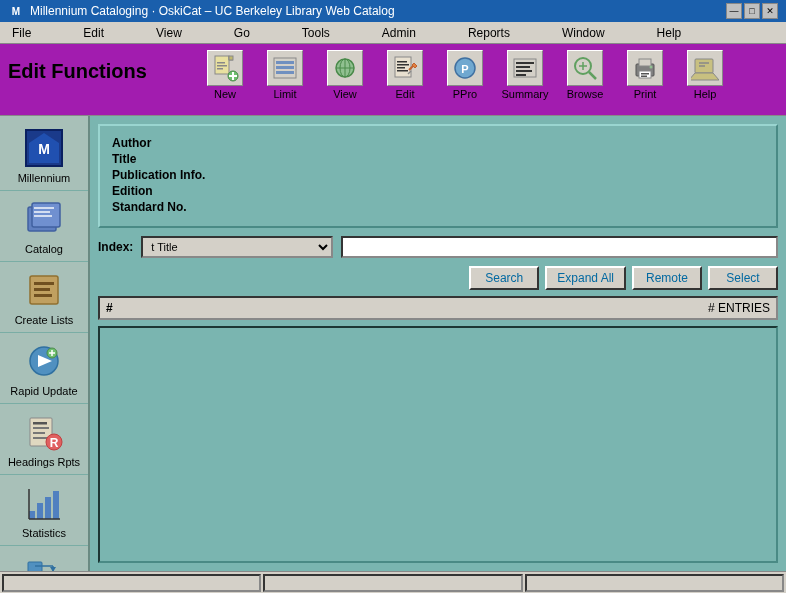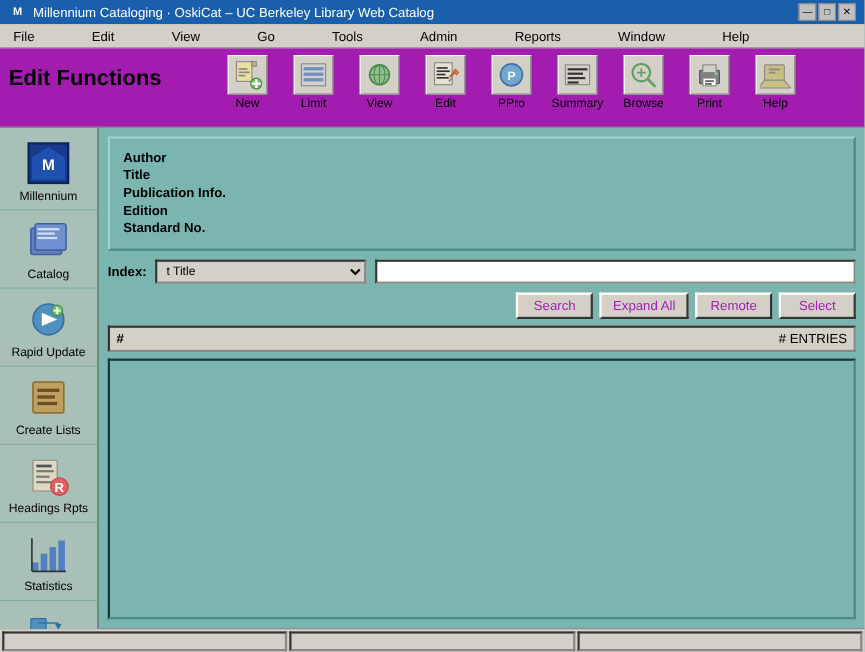--- a/index.html
+++ b/index.html
@@ -186,21 +186,21 @@
     .action-btn {
       height: 24px;
       min-width: 70px;
       background: #d4d0c8;
       border: 2px outset #fff;
       border-bottom-color: #888;
       border-right-color: #888;
       font-size: 12px;
       cursor: pointer;
       padding: 0 10px;
-      color: #a21caf;
+      color: #0369a1;
     }
 
     
     .results-header {
       display: flex;
       align-items: center;
       background: #d4d0c8;
       border: 2px inset #888;
       height: 24px;
       padding: 0 6px;
@@ -422,40 +422,40 @@
             <rect x="10" y="12" width="16" height="2" fill="white" opacity="0.7"></rect>
             <rect x="10" y="16" width="18" height="2" fill="white" opacity="0.7"></rect>
           </svg>
         </div>
         <span class="sidebar-label">Catalog</span>
       </div>
 
       <div class="sidebar-item">
         <div class="sidebar-icon">
           <svg width="40" height="40" viewBox="0 0 40 40">
+            <rect x="6" y="6" width="28" height="28" rx="2" fill="#c0a060" stroke="#907030" stroke-width="1.5"></rect>
+            <rect x="10" y="12" width="20" height="3" fill="#705020"></rect>
+            <rect x="10" y="18" width="16" height="3" fill="#705020"></rect>
+            <rect x="10" y="24" width="18" height="3" fill="#705020"></rect>
+          </svg>
+        </div>
+        <span class="sidebar-label">Create Lists</span>
+      </div>
+
+      <div class="sidebar-item">
+        <div class="sidebar-icon">
+          <svg width="40" height="40" viewBox="0 0 40 40">
             <circle cx="20" cy="20" r="14" fill="#5090c0" stroke="#3070a0" stroke-width="1.5"></circle>
             <polygon points="14,14 28,20 14,26" fill="white"></polygon>
             <circle cx="28" cy="12" r="5" fill="#70c070" stroke="#4a8a4a" stroke-width="1"></circle>
             <line x1="28" y1="9" x2="28" y2="15" stroke="white" stroke-width="1.5"></line>
             <line x1="25" y1="12" x2="31" y2="12" stroke="white" stroke-width="1.5"></line>
           </svg>
         </div>
         <span class="sidebar-label">Rapid Update</span>
-      </div>
-
-      <div class="sidebar-item">
-        <div class="sidebar-icon">
-          <svg width="40" height="40" viewBox="0 0 40 40">
-            <rect x="6" y="6" width="28" height="28" rx="2" fill="#c0a060" stroke="#907030" stroke-width="1.5"></rect>
-            <rect x="10" y="12" width="20" height="3" fill="#705020"></rect>
-            <rect x="10" y="18" width="16" height="3" fill="#705020"></rect>
-            <rect x="10" y="24" width="18" height="3" fill="#705020"></rect>
-          </svg>
-        </div>
-        <span class="sidebar-label">Create Lists</span>
       </div>
 
       <div class="sidebar-item">
         <div class="sidebar-icon">
           <svg width="40" height="40" viewBox="0 0 40 40">
             <rect x="6" y="6" width="22" height="28" rx="1" fill="#e0d8c0" stroke="#888" stroke-width="1"></rect>
             <rect x="9" y="10" width="14" height="2.5" fill="#555"></rect>
             <rect x="9" y="15" width="16" height="2" fill="#777"></rect>
             <rect x="9" y="20" width="12" height="2" fill="#777"></rect>
             <rect x="9" y="25" width="14" height="2" fill="#777"></rect>

